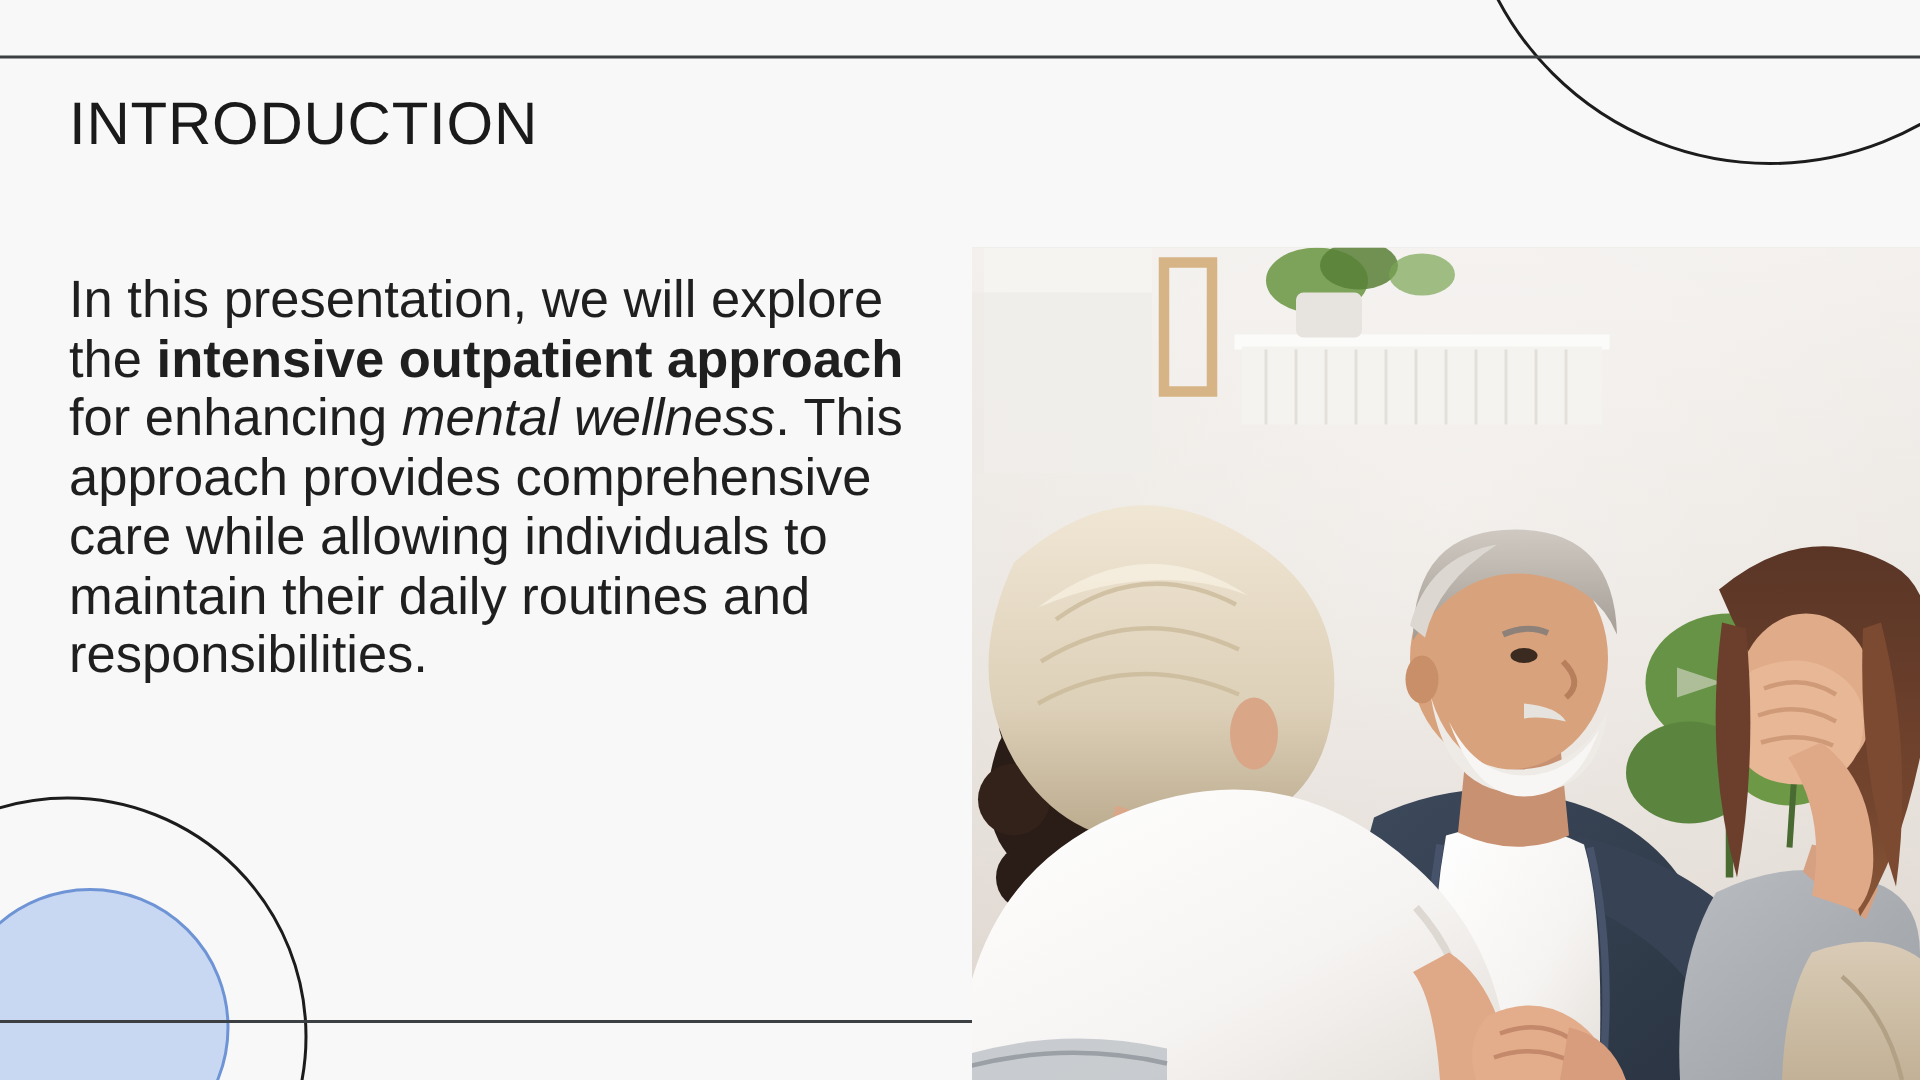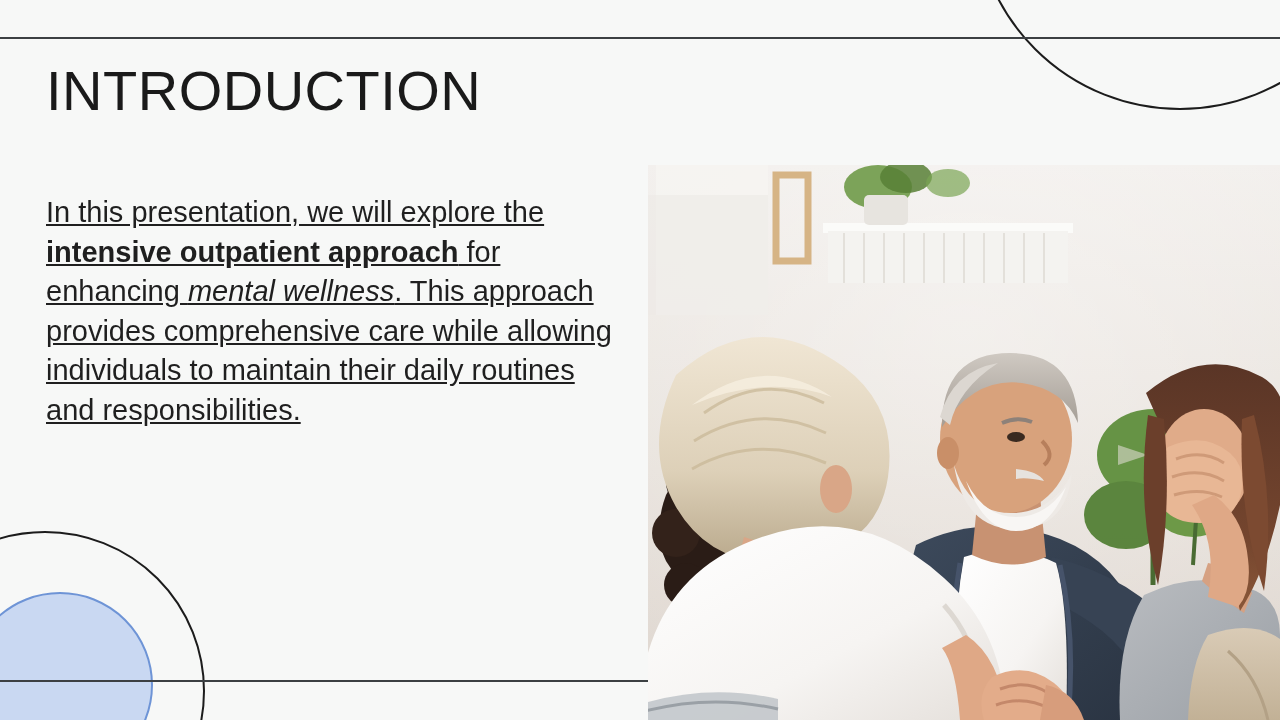--- a/index.html
+++ b/index.html
@@ -55,39 +55,38 @@
     top: 592px;
     border: 2px solid #6E94D6;
     background: #C9D8F2;
   }
 
   
   #title {
     position: absolute;
     left: 46px;
     top: 62px;
-    font-size: 56px;
+    font-size: 40px;
     font-weight: 300;
     letter-spacing: 0.5px;
     color: #1a1a1a;
     line-height: 1.05;
     white-space: nowrap;
   }
 
   
   #body-text {
     position: absolute;
     left: 46px;
-    top: 193px;
+    top: 180px;
     width: 575px;
-    font-size: 29px;
+    font-size: 35px;
     font-weight: 300;
     line-height: 39.5px;
     color: #1f1f1f;
-    text-decoration: underline;
   }
   #body-text .bold { font-weight: 700; }
   #body-text .italic { font-style: italic; }
 
   
   #photo {
     position: absolute;
     left: 648px;
     top: 165px;
     width: 632px;

